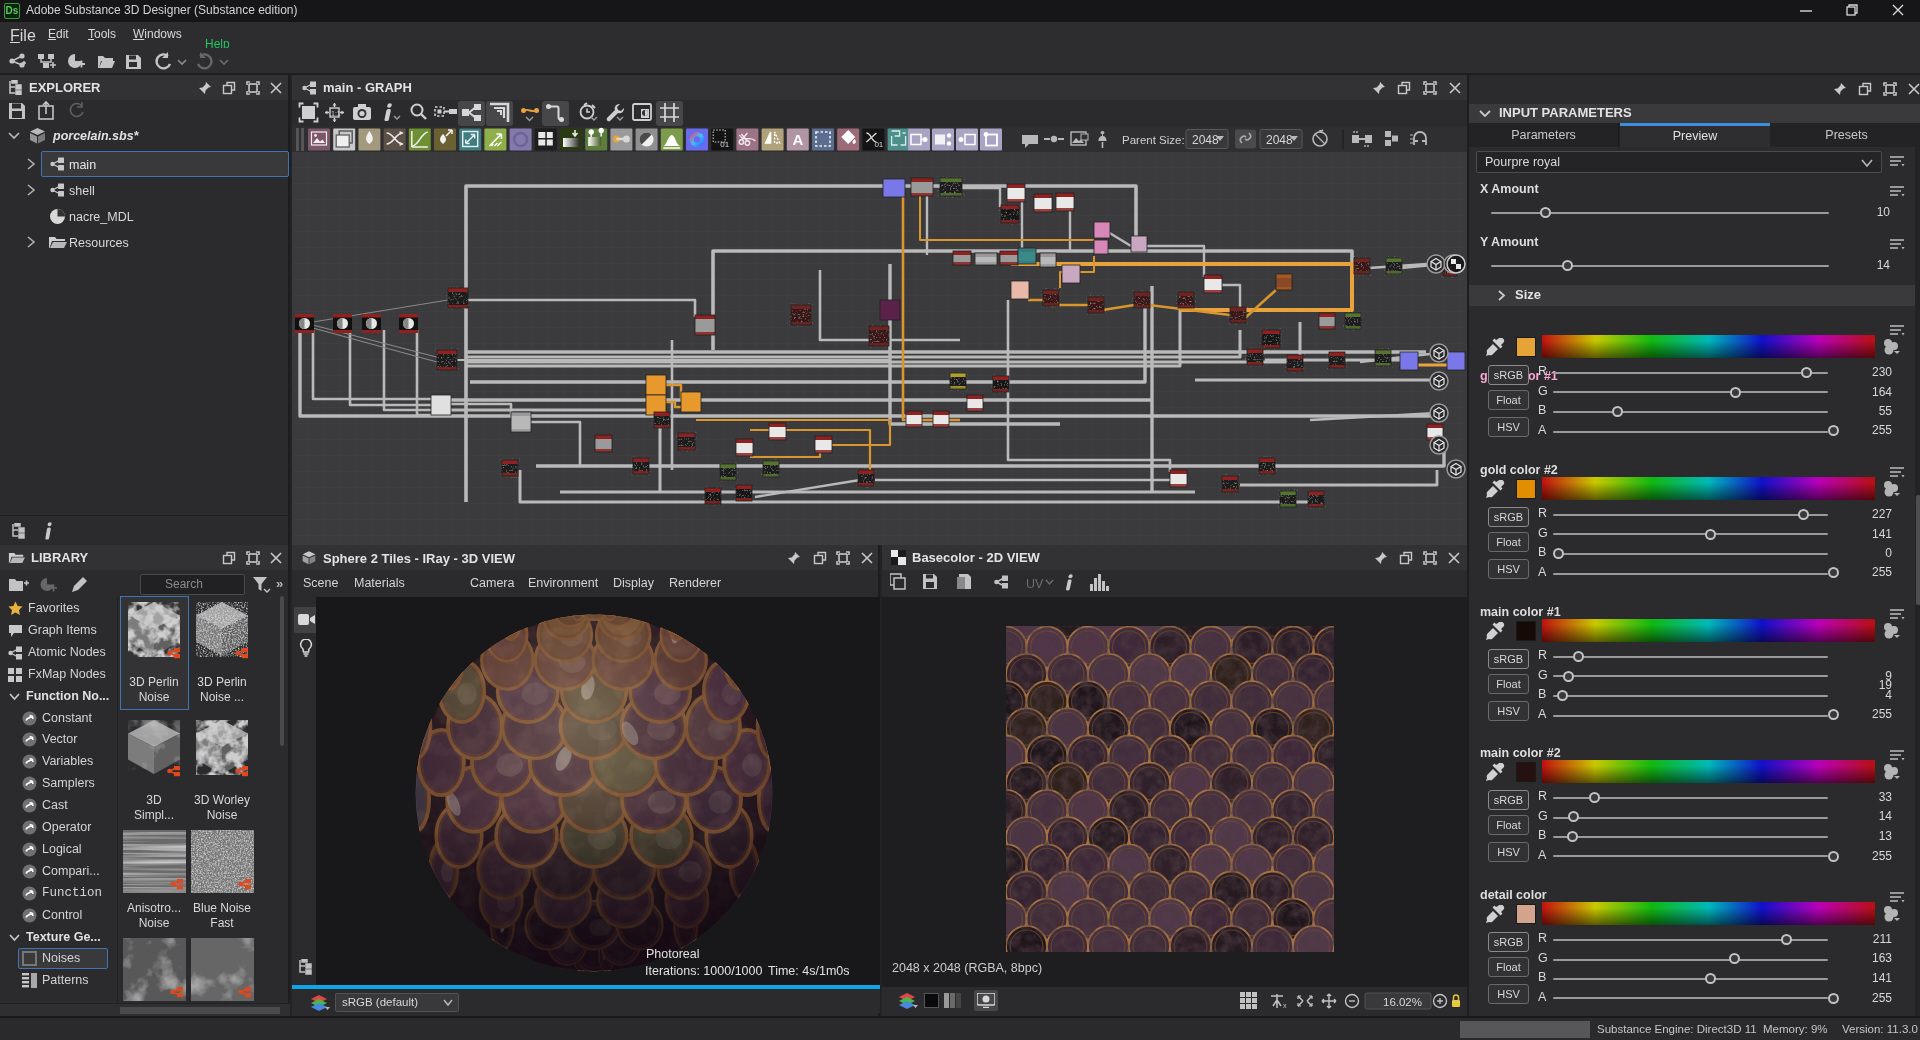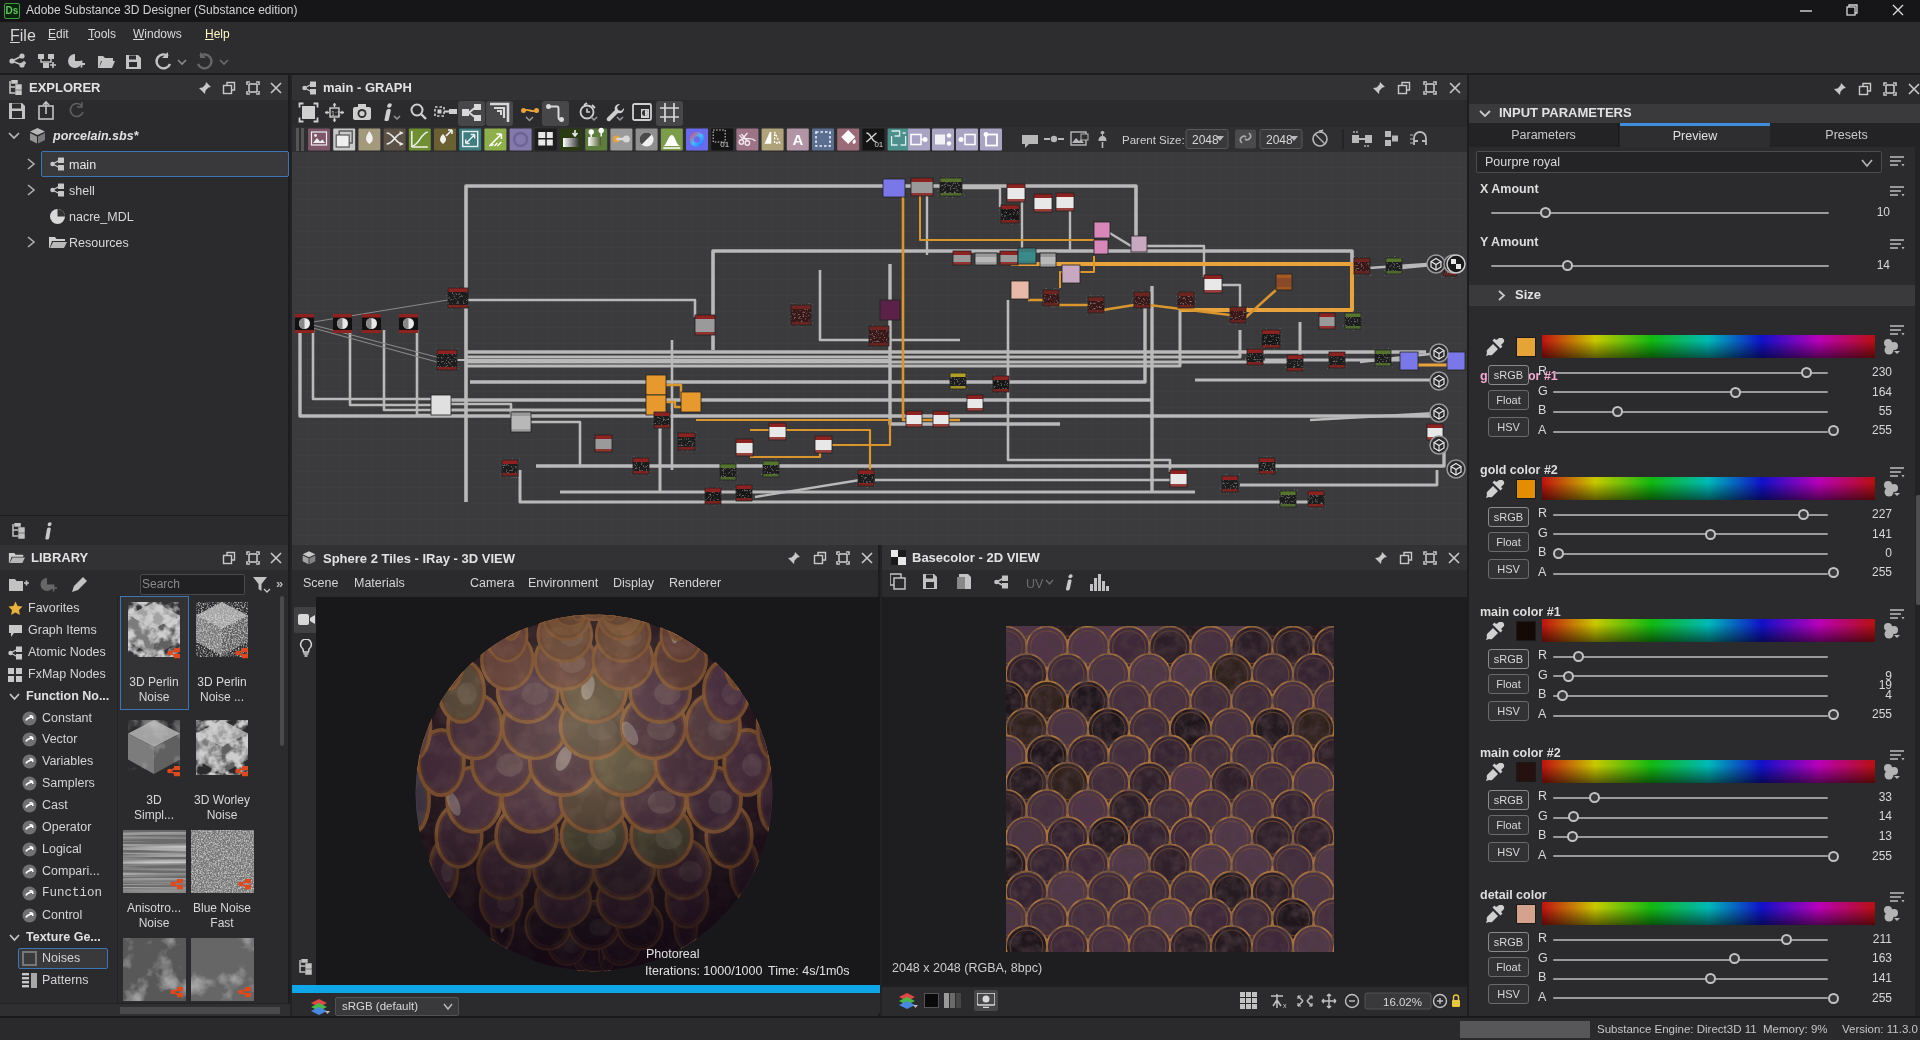--- a/index.html
+++ b/index.html
@@ -25,21 +25,21 @@
   <rect x="49" y="3" width="8" height="8" fill="none" stroke="#d8d8d8" stroke-width="1.3"></rect>
   <path d="M51 3 V1 H59 V9 H57" fill="none" stroke="#d8d8d8" stroke-width="1.3"></path>
   <path d="M95 1 L105 11 M105 1 L95 11" stroke="#d8d8d8" stroke-width="1.4"></path>
  </svg>
 </div>
 <div class="abs" style="left:0;top:22px;width:1920px;height:26px;background:#2d2d2f;">
     <div class="abs" style="left:10px;top:5px;color:#d8d8d8;font-size:16px;"><span style="text-decoration:underline;">F</span>ile</div>
     <div class="abs" style="left:48px;top:5px;color:#d8d8d8;font-size:12px;"><span style="text-decoration:underline;">E</span>dit</div>
     <div class="abs" style="left:88px;top:5px;color:#d8d8d8;font-size:12px;"><span style="text-decoration:underline;">T</span>ools</div>
     <div class="abs" style="left:133px;top:5px;color:#d8d8d8;font-size:12px;"><span style="text-decoration:underline;">W</span>indows</div>
-    <div class="abs" style="left:205px;top:5px;color:#fef9c3;font-size:12px;"><span style="text-decoration:underline;">H</span>elp</div>
+    <div class="abs" style="left:205px;top:15px;color:#22c55e;font-size:12px;"><span style="text-decoration:underline;">H</span>elp</div>
   </div>
 <div class="abs" style="left:0;top:48px;width:1920px;height:27px;background:#2d2d2f;border-bottom:2px solid #1d1d1f;">
 <svg class="abs" style="left:6px;top:4px" width="440" height="20" viewBox="0 0 440 20">
 <g fill="#c4c4c4" stroke="none">
  <g>
           <circle cx="6" cy="9" r="2.6"></circle>
           <circle cx="16" cy="4" r="2.6"></circle>
           <circle cx="16" cy="13" r="2.6"></circle>
           <path d="M6 9 L16 4 M6 9 L16 13" stroke="#c4c4c4" stroke-width="1.6"></path>
           <path d="M16 11 h4 M18 9 v4" stroke="#c4c4c4" stroke-width="1.6"></path>
@@ -219,21 +219,21 @@
         <path d="M16 8 h5 M18.5 5.5 v5" stroke="#c2c2c2" stroke-width="1.7"></path>
       </g>
 <g transform="translate(30,0)" opacity="0.4" fill="#c2c2c2">
         <path d="M9 3 A6.5 6.5 0 1 0 15.5 9.5 L9 9.5 Z"></path>
         <path d="M12 13 h7 M15.5 9.5 v7" stroke="#c2c2c2" stroke-width="1.7"></path>
       </g>
 <g transform="translate(62,0)" fill="#c2c2c2">
         <path d="M2 17 l2 -6 l9 -9 l4 4 l-9 9 Z"></path>
       </g>
 </svg>
-<div class="abs" style="left:140px;top:29px;width:105px;height:21px;background:#212123;border:1px solid #4a4a4c;border-radius:2px;color:#8a8a8a;font-size:12px;line-height:19px;padding-left:1px;">Search</div>
+<div class="abs" style="left:140px;top:29px;width:105px;height:21px;background:#212123;border:1px solid #4a4a4c;border-radius:2px;color:#8a8a8a;font-size:12px;line-height:19px;padding-left:24px;">Search</div>
 <svg class="abs" style="left:252px;top:31px" width="20" height="18" viewBox="0 0 20 18">
       <path d="M1 1 h14 l-5.5 7 v7 l-3 -2 v-5 Z" fill="#c2c2c2"></path>
       <path d="M12 13 l3 3 l3 -3" stroke="#c2c2c2" stroke-width="1.4" fill="none"></path>
     </svg>
 <div class="abs" style="left:276px;top:31px;color:#b8b8b8;font-size:13px;font-weight:bold;">»</div>
 <svg class="abs" style="left:8px;top:56px" width="15" height="15" viewBox="0 0 15 15">
       <path d="M7.5 0.5 L9.6 5 L14.5 5.6 L11 9 L11.9 14 L7.5 11.6 L3.1 14 L4 9 L0.5 5.6 L5.4 5 Z" fill="#e8b33c"></path>
     </svg>
 <div class="abs" style="left:28px;top:56px;color:#d4d4d4;font-size:12.5px;font-weight:normal;">Favorites</div>
 <svg class="abs" style="left:8px;top:78.9px" width="15" height="14" viewBox="0 0 15 14">
@@ -1444,21 +1444,21 @@
         <circle cx="278" cy="196" r="178" fill="#28201a" opacity="0.22" filter="url(#spn)"></circle>
         <circle cx="278" cy="196" r="178" fill="#120812" opacity="0.10"></circle>
         <circle cx="278" cy="196" r="178" fill="url(#schl)"></circle>
         <circle cx="278" cy="196" r="178" fill="url(#sbot)"></circle>
         <circle cx="278" cy="196" r="178" fill="url(#sphshade)"></circle>
       </g>
       <text x="330" y="361" fill="#e0e0e0" font-size="12.5">Photoreal</text>
       <text x="329" y="378" fill="#e0e0e0" font-size="12.5">Iterations: 1000/1000</text>
       <text x="452" y="378" fill="#e0e0e0" font-size="12.5">Time: 4s/1m0s</text>
     </svg>
-<div class="abs" style="left:0;top:440px;width:588px;height:28px;background:#2b2b2d;border-top:8px solid #0ea5e9;">
+<div class="abs" style="left:0;top:440px;width:588px;height:28px;background:#2b2b2d;border-top:4px solid #0ea5e9;">
 <svg class="abs" style="left:18px;top:5px" width="20" height="18" viewBox="0 0 20 18">
         <g>
           <path d="M1 5 L9 1 L17 5 L9 9 Z" fill="#e04848"></path>
           <path d="M1 9 L9 5 L17 9 L9 13 Z" fill="#48b848"></path>
           <path d="M1 13 L9 9 L17 13 L9 17 Z" fill="#4888e0"></path>
           <path d="M15 13 l2.5 3 l2.5 -3" fill="#b8b8b8"></path>
         </g>
       </svg>
 <div class="abs" style="left:43px;top:4px;width:124px;height:19px;background:#39393b;border:1px solid #525254;border-radius:2px;color:#d8d8d8;font-size:11.5px;line-height:17px;padding-left:6px;">sRGB (default)
 <svg class="abs" style="right:5px;top:5px" width="10" height="8" viewBox="0 0 10 8">

